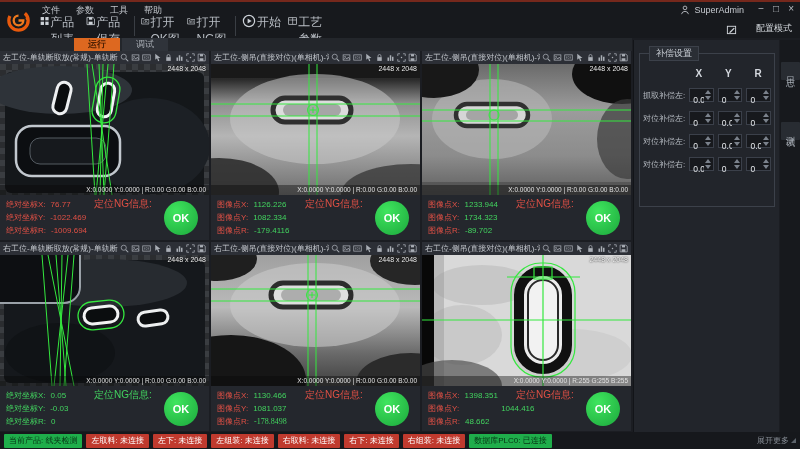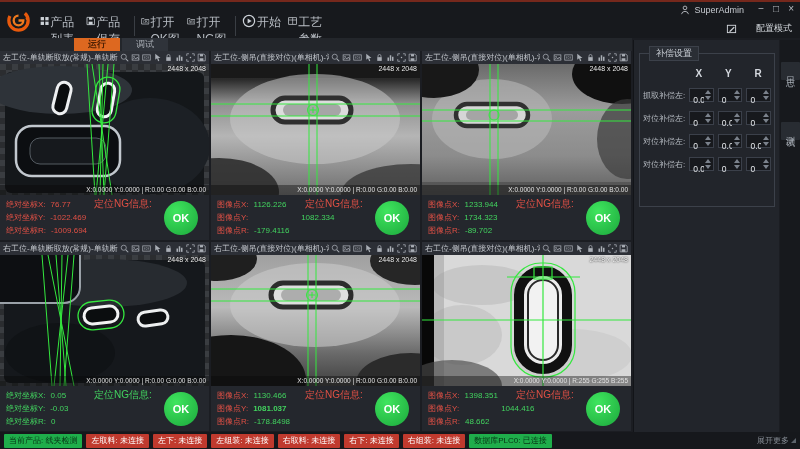--- a/index.html
+++ b/index.html
@@ -11,21 +11,21 @@
   .menu{position:absolute;left:42px;top:2px;display:flex;gap:16px;font-size:9px;color:#c3c7cd}
   .menu span{cursor:default}
   .tbar{position:absolute;left:40px;top:12px;display:flex;align-items:flex-start;gap:4px}
   .tbtn{display:flex;flex-direction:row;align-items:flex-start;width:42px;gap:1px;font-size:12px;color:#b9bec5}
   .tbtn svg{width:14px;height:14px;color:#cdd2d8}
   .sep{width:1px;height:20px;background:#3a3e44;margin:2px 2px 0 2px}
   .user{position:absolute;right:56px;top:3px;font-size:9px;color:#c6cad0;display:flex;gap:4px;align-items:center}
   .user svg{width:10px;height:10px;color:#c6cad0}
   .winbtns{position:absolute;right:6px;top:1px;display:flex;gap:9px;color:#b8bcc2;font-size:10px}
   .winbtns span{cursor:default}
-  .cfg{position:absolute;right:8px;top:20px;font-size:9px;color:#d2d6db;display:flex;gap:19px;align-items:center}
+  .cfg{position:absolute;right:8px;top:20px;font-size:9px;color:#d2d6db;display:flex;gap:19px;align-items:flex-end}
   .cfg svg{width:11px;height:11px;color:#d2d6db}
   
   .trow{position:absolute;left:0;top:38px;width:632px;height:13px;background:#23262b;display:flex}
   .trow .spacer{width:74px}
   .tab{font-size:9px;line-height:13px;padding:0 14px;white-space:nowrap}
   .t-act{background:#dd6820;color:#4f2104;font-weight:bold}
   .t-in{background:#2f333a;color:#a9aeb5;margin-left:2px}
   
   .v{position:absolute;width:209px;height:189px;background:#24272d}
   .vhead{height:13px;background:#2c2f36;display:flex;align-items:center;padding:0 3px;gap:2px}
@@ -180,20 +180,26 @@
       </symbol>
   </defs>
 </svg>
 
 <div class="titlebar">
   <svg class="logo" viewBox="0 0 28 28">
     <circle cx="14" cy="14" r="10" fill="none" stroke="#e8590c" stroke-width="3.4" stroke-dasharray="44 18" stroke-dashoffset="8"></circle>
     <path d="M14 9a5 5 0 1 0 5 5h-5" fill="none" stroke="#f07a1e" stroke-width="2.4"></path>
     <circle cx="23" cy="12" r="1.6" fill="#e8590c"></circle>
   </svg>
+  <div class="menu">
+    <span>文件</span>
+    <span>参数</span>
+    <span>工具</span>
+    <span>帮助</span>
+  </div>
   <div class="tbar">
     <div class="tbtn">
       <svg>
           <use href="#t-grid"></use>
         </svg>
       <span>产品列表</span>
     </div>
     <div class="tbtn">
       <svg>
           <use href="#t-save"></use>
@@ -379,21 +385,21 @@
     <span class="res">2448 x 2048</span>
     <span class="pix">X:0.0000 Y:0.0000 | R:0.00 G:0.00 B:0.00</span>
   </div>
   <div class="vinfo">
     <div class="cline">
         <span style="color: rgb(224, 80, 69);">图像点X:</span>
         <span style="color: rgb(66, 211, 95);">1126.226</span>
       </div>
     <div class="cline">
         <span style="color: rgb(224, 80, 69);">图像点Y:</span>
-        <span style="color: rgb(66, 211, 95); margin-left: 48px;">1082.334</span>
+        <span style="color: rgb(66, 211, 95);">1082.334</span>
       </div>
     <div class="cline">
         <span style="color: rgb(224, 80, 69);">图像点R:</span>
         <span style="color: rgb(66, 211, 95);">-179.4116</span>
       </div>
     <div class="ng" style="color: rgb(224, 80, 69);">定位NG信息:</div>
     <button class="okbtn">OK</button>
   </div>
 </div>
 
@@ -593,25 +599,25 @@
     <span class="res">2448 x 2048</span>
     <span class="pix">X:0.0000 Y:0.0000 | R:0.00 G:0.00 B:0.00</span>
   </div>
   <div class="vinfo">
     <div class="cline">
         <span style="color: rgb(224, 80, 69);">图像点X:</span>
         <span style="color: rgb(66, 211, 95);">1130.466</span>
       </div>
     <div class="cline">
         <span style="color: rgb(224, 80, 69);">图像点Y:</span>
-        <span style="color: rgb(66, 211, 95); font-weight: bold;">1081.037</span>
+        <span style="color: rgb(66, 211, 95);">1081.037</span>
       </div>
     <div class="cline">
         <span style="color: rgb(224, 80, 69);">图像点R:</span>
-        <span style="color: rgb(66, 211, 95);">-178.8498</span>
+        <span style="color: rgb(66, 211, 95); font-family: Liberation Serif, serif;">-178.8498</span>
       </div>
     <div class="ng" style="color: rgb(224, 80, 69);">定位NG信息:</div>
     <button class="okbtn">OK</button>
   </div>
 </div>
 
 <div class="v" style="left:422px;top:242px">
   <div class="vhead">
     <span class="vtitle">右工位-侧吊(直接对位)(单相机)-常规目标定位</span>
     <span class="vicons">

